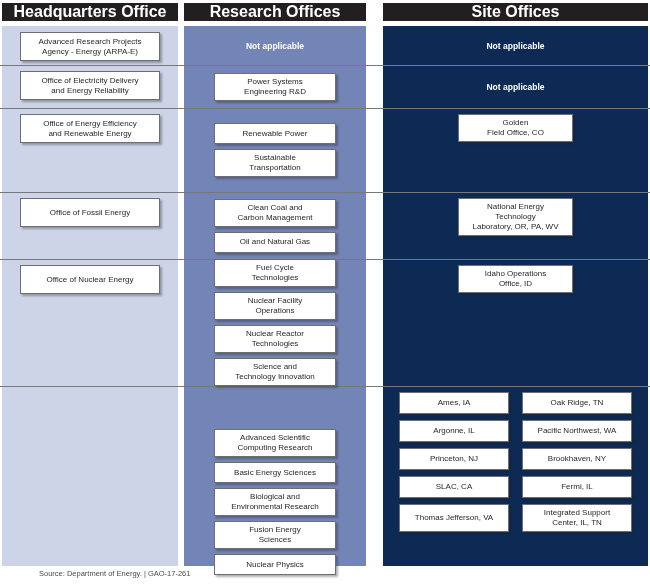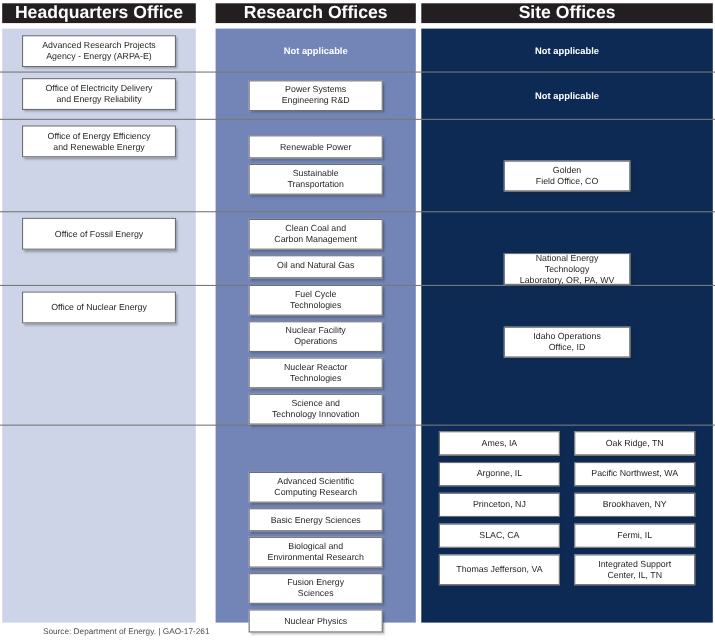--- a/index.html
+++ b/index.html
@@ -19,21 +19,21 @@
     background: var(--header_bg, #231f20);
     color: var(--header_text, #ffffff);
     font-size: 16px;
     font-weight: bold;
     display: flex;
     align-items: center;
     justify-content: center;
     z-index: 2;
   }
   .c1 { left: 2px;   width: 176px; }
-  .c2 { left: 196px; width: 182px; }
+  .c2 { left: 184px; width: 182px; }
   .c3 { left: 383px; width: 265px; }
   
   .colbg { position: absolute; top: 26px; height: 540px; z-index: 0; }
   .colbg.c1 { background: var(--headquarters_column_bg, #cdd4e8); }
   .colbg.c2 { background: var(--research_column_bg, #7385b7); }
   .colbg.c3 { background: var(--site_column_bg, #0d2a55); }
   
   .divider {
     position: absolute;
     left: 0; width: 650px; height: 1px;
@@ -74,21 +74,21 @@
     text-align: center;
     white-space: pre-line;
     display: flex;
     align-items: center;
     justify-content: center;
     box-sizing: border-box;
     padding: 3px 2px;
   }
   .bw-hq   { width: 140px; min-height: 29px; }
   .bw-res  { width: 122px; min-height: 21px; }
-  .bw-site { width: 115px; min-height: 27px; padding: 3px 4px; margin-top: 32px; }
+  .bw-site { width: 115px; min-height: 27px; padding: 3px 4px; }
   .bw-grid { width: 110px; min-height: 22px; }
   
   .na {
     color: var(--na_text, #ffffff);
     font-size: 8.5px;
     font-weight: bold;
     text-align: center;
   }
   
   .site-grid {

